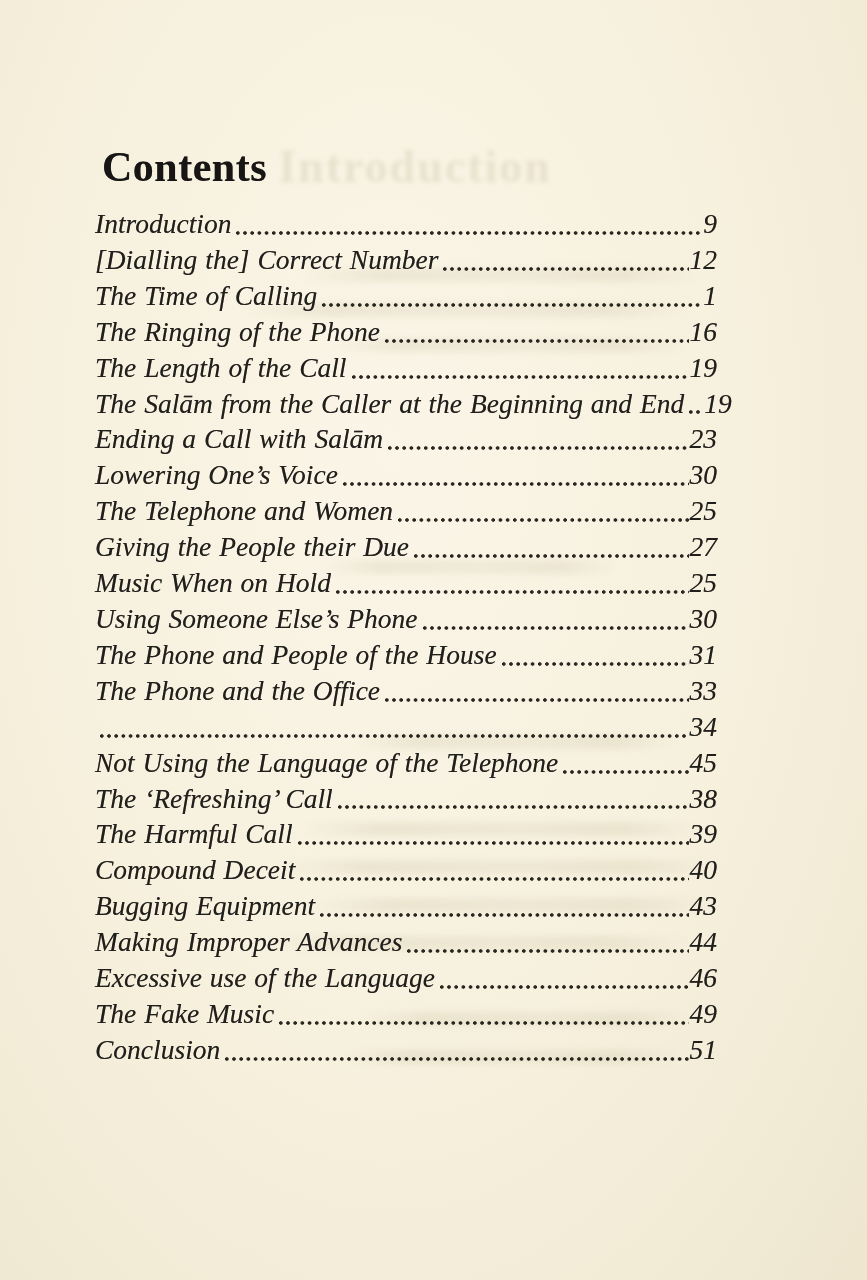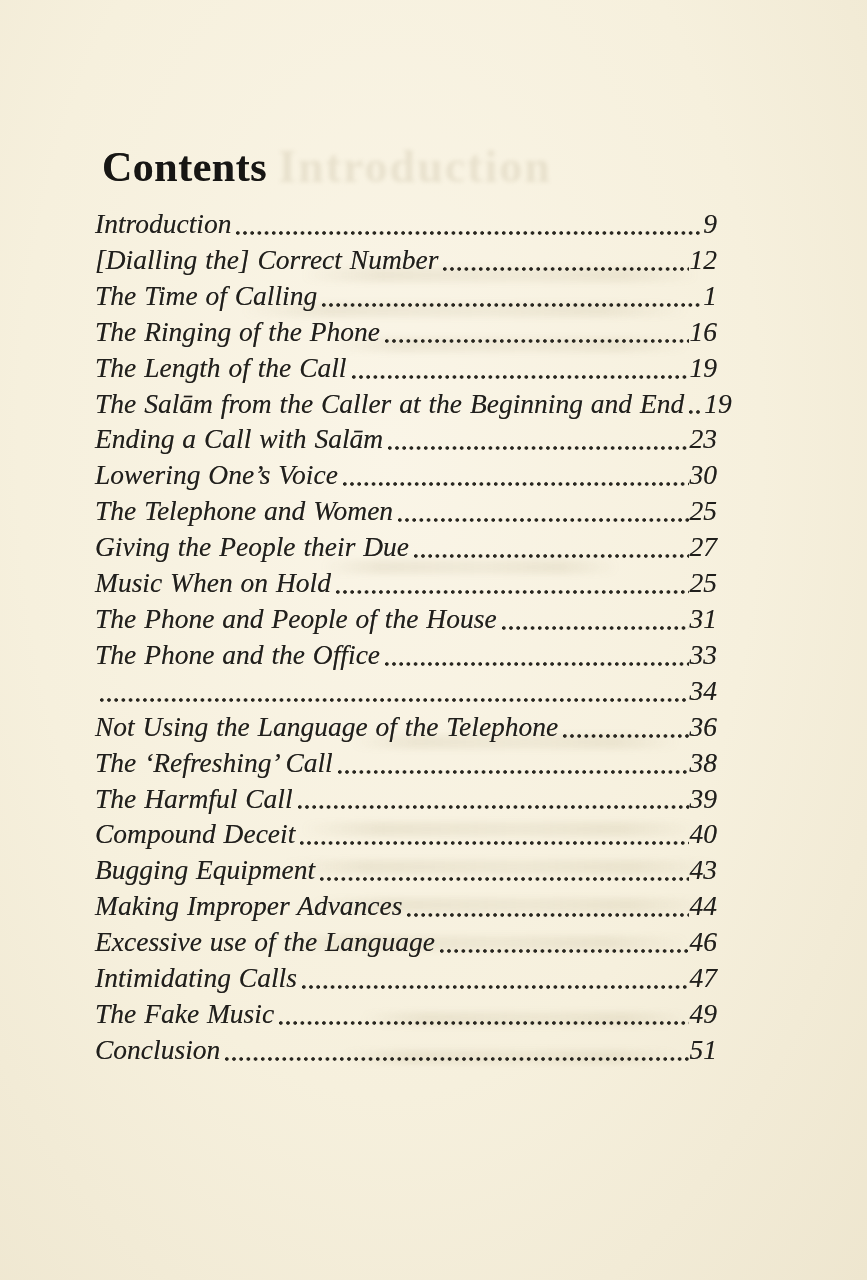--- a/index.html
+++ b/index.html
@@ -188,20 +188,25 @@
       <span class="toc-dots"></span>
       <span class="toc-page">27</span>
     </li>
 
     <li class="toc-row">
       <span class="toc-label">Music When on Hold</span>
       <span class="toc-dots"></span>
       <span class="toc-page">25</span>
     </li>
 
+    <li class="toc-row">
+      <span class="toc-label">Using Someone Else’s Phone</span>
+      <span class="toc-dots"></span>
+      <span class="toc-page">30</span>
+    </li>
 
     <li class="toc-row">
       <span class="toc-label">The Phone and People of the House</span>
       <span class="toc-dots"></span>
       <span class="toc-page">31</span>
     </li>
 
     <li class="toc-row">
       <span class="toc-label">The Phone and the Office</span>
       <span class="toc-dots"></span>
@@ -209,21 +214,21 @@
     </li>
 
     <li class="toc-row">
       <span class="toc-dots"></span>
       <span class="toc-page">34</span>
     </li>
 
     <li class="toc-row">
       <span class="toc-label">Not Using the Language of the Telephone</span>
       <span class="toc-dots"></span>
-      <span class="toc-page">36</span>
+      <span class="toc-page">45</span>
     </li>
 
     <li class="toc-row">
       <span class="toc-label">The ‘Refreshing’ Call</span>
       <span class="toc-dots"></span>
       <span class="toc-page">38</span>
     </li>
 
     <li class="toc-row">
       <span class="toc-label">The Harmful Call</span>
@@ -248,25 +253,20 @@
       <span class="toc-dots"></span>
       <span class="toc-page">44</span>
     </li>
 
     <li class="toc-row">
       <span class="toc-label">Excessive use of the Language</span>
       <span class="toc-dots"></span>
       <span class="toc-page">46</span>
     </li>
 
-    <li class="toc-row">
-      <span class="toc-label">Intimidating Calls</span>
-      <span class="toc-dots"></span>
-      <span class="toc-page">47</span>
-    </li>
 
     <li class="toc-row">
       <span class="toc-label">The Fake Music</span>
       <span class="toc-dots"></span>
       <span class="toc-page">49</span>
     </li>
 
     <li class="toc-row">
       <span class="toc-label">Conclusion</span>
       <span class="toc-dots"></span>

